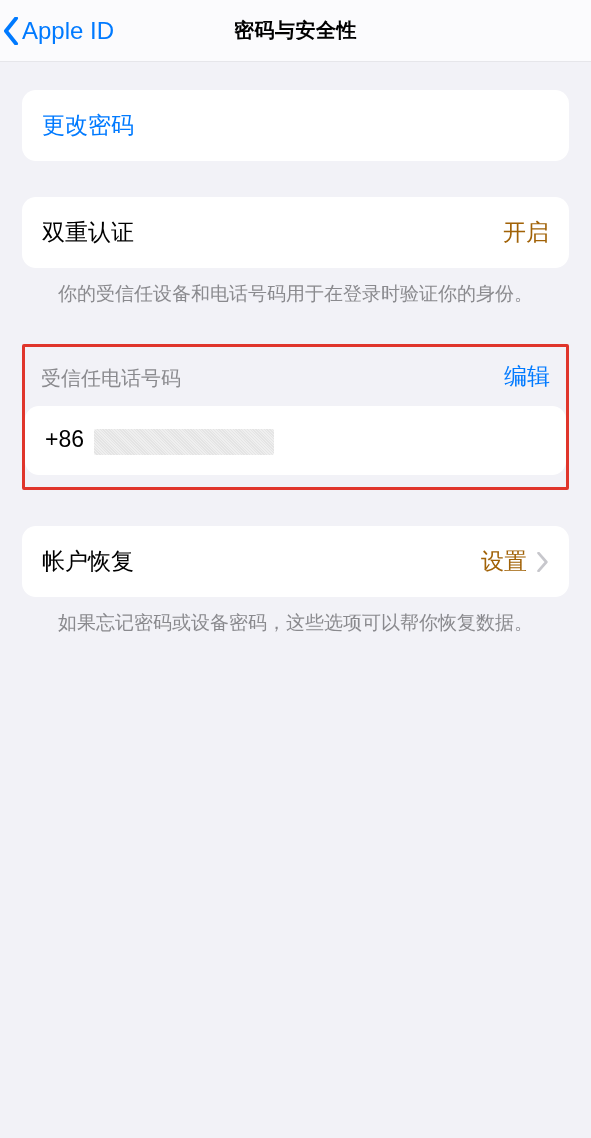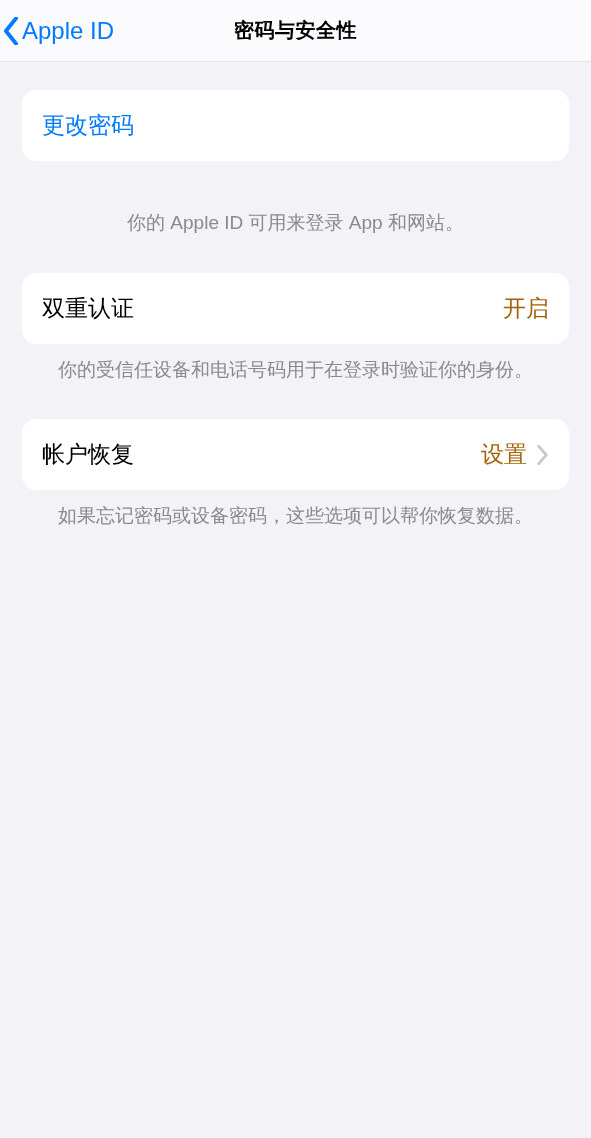--- a/index.html
+++ b/index.html
@@ -96,34 +96,47 @@
 
   <div class="group first">
     <div class="card">
       <div class="row">
         <span class="row-label row-link">更改密码</span>
       </div>
     </div>
   </div>
 
   <div class="group">
-    <div class="footer">你的 Apple ID 可用来登录 App 和网站。</div>
   </div>
 
   <div class="group">
     <div class="card">
       <div class="row">
         <span class="row-label">双重认证</span>
         <span class="row-value">开启</span>
       </div>
     </div>
     <div class="footer">你的受信任设备和电话号码用于在登录时验证你的身份。</div>
   </div>
 
   <div class="group">
+    <div class="highlight-box">
+      <div class="section-header">
+        <span class="section-header-label">受信任电话号码</span>
+        <span class="section-header-action">编辑</span>
+      </div>
+      <div class="card">
+        <div class="row phone-row">
+          <span>
+            <span class="phone-prefix">+86</span>
+            <span class="phone-masked"></span>
+          </span>
+        </div>
+      </div>
+    </div>
   </div>
 
 
   <div class="group">
     <div class="card">
       <div class="row">
         <span class="row-label">帐户恢复</span>
         <span class="value-wrap">
           <span class="row-value">设置</span>
           <span class="chevron-right">

